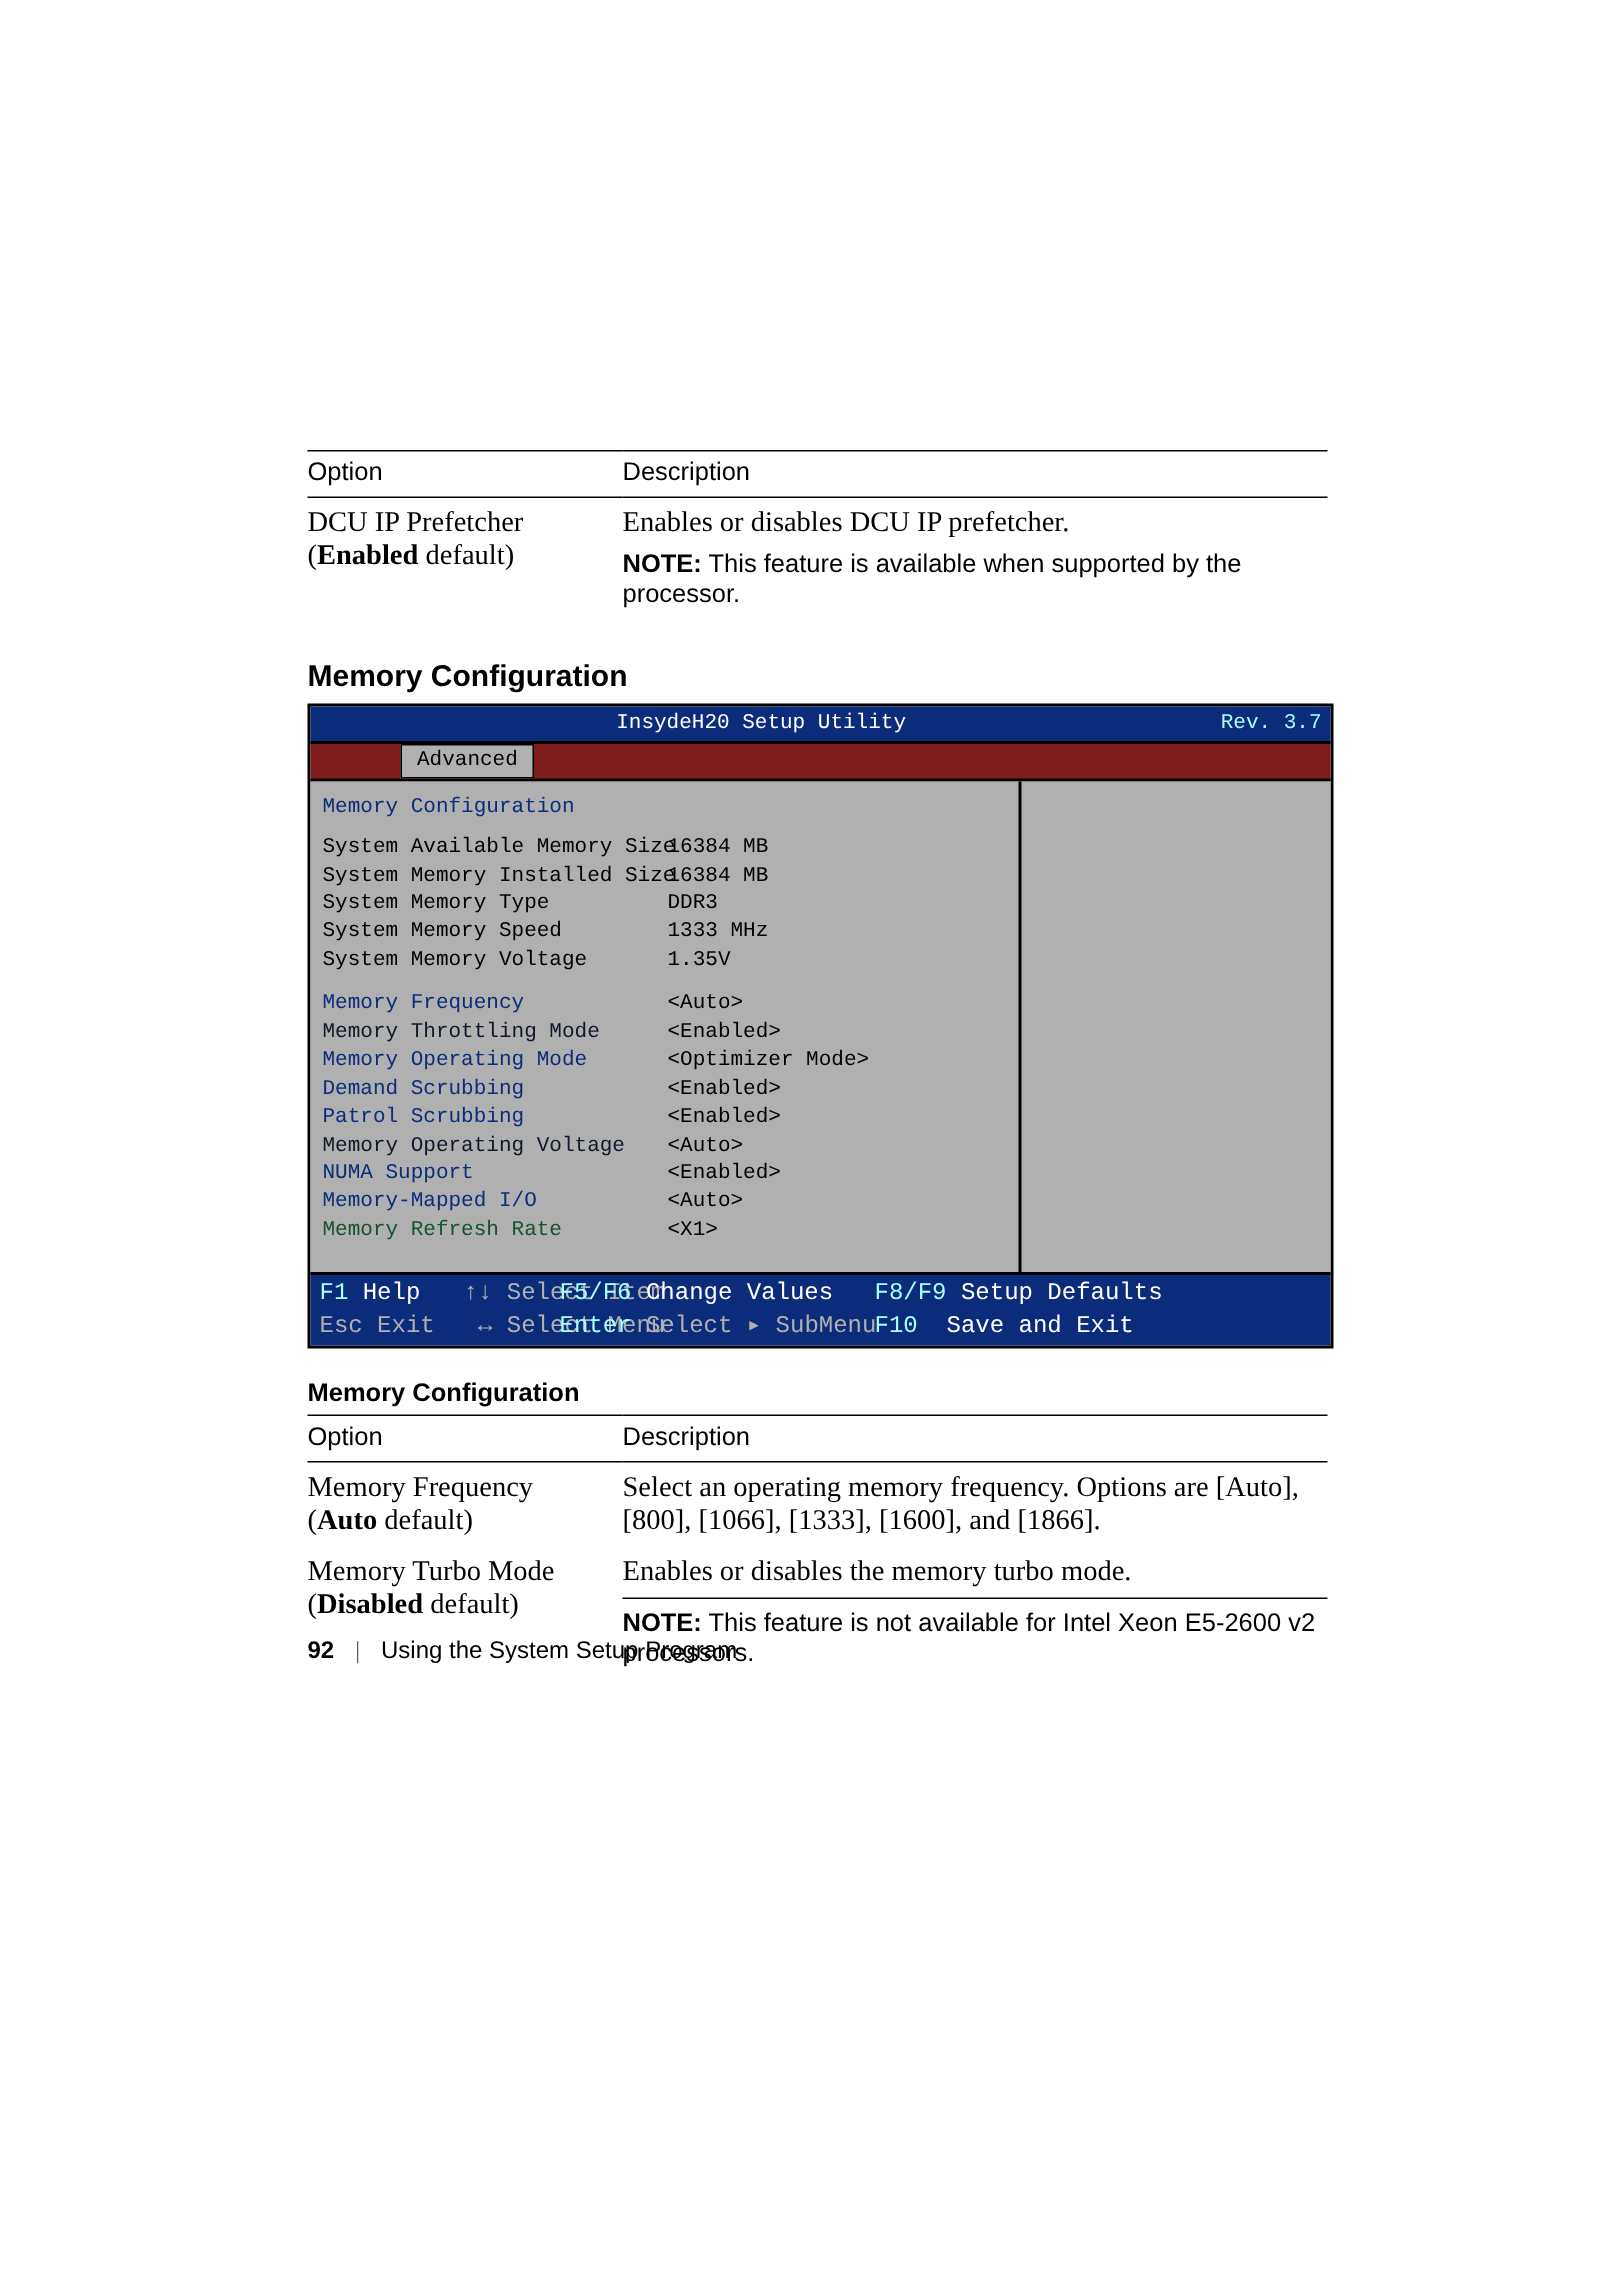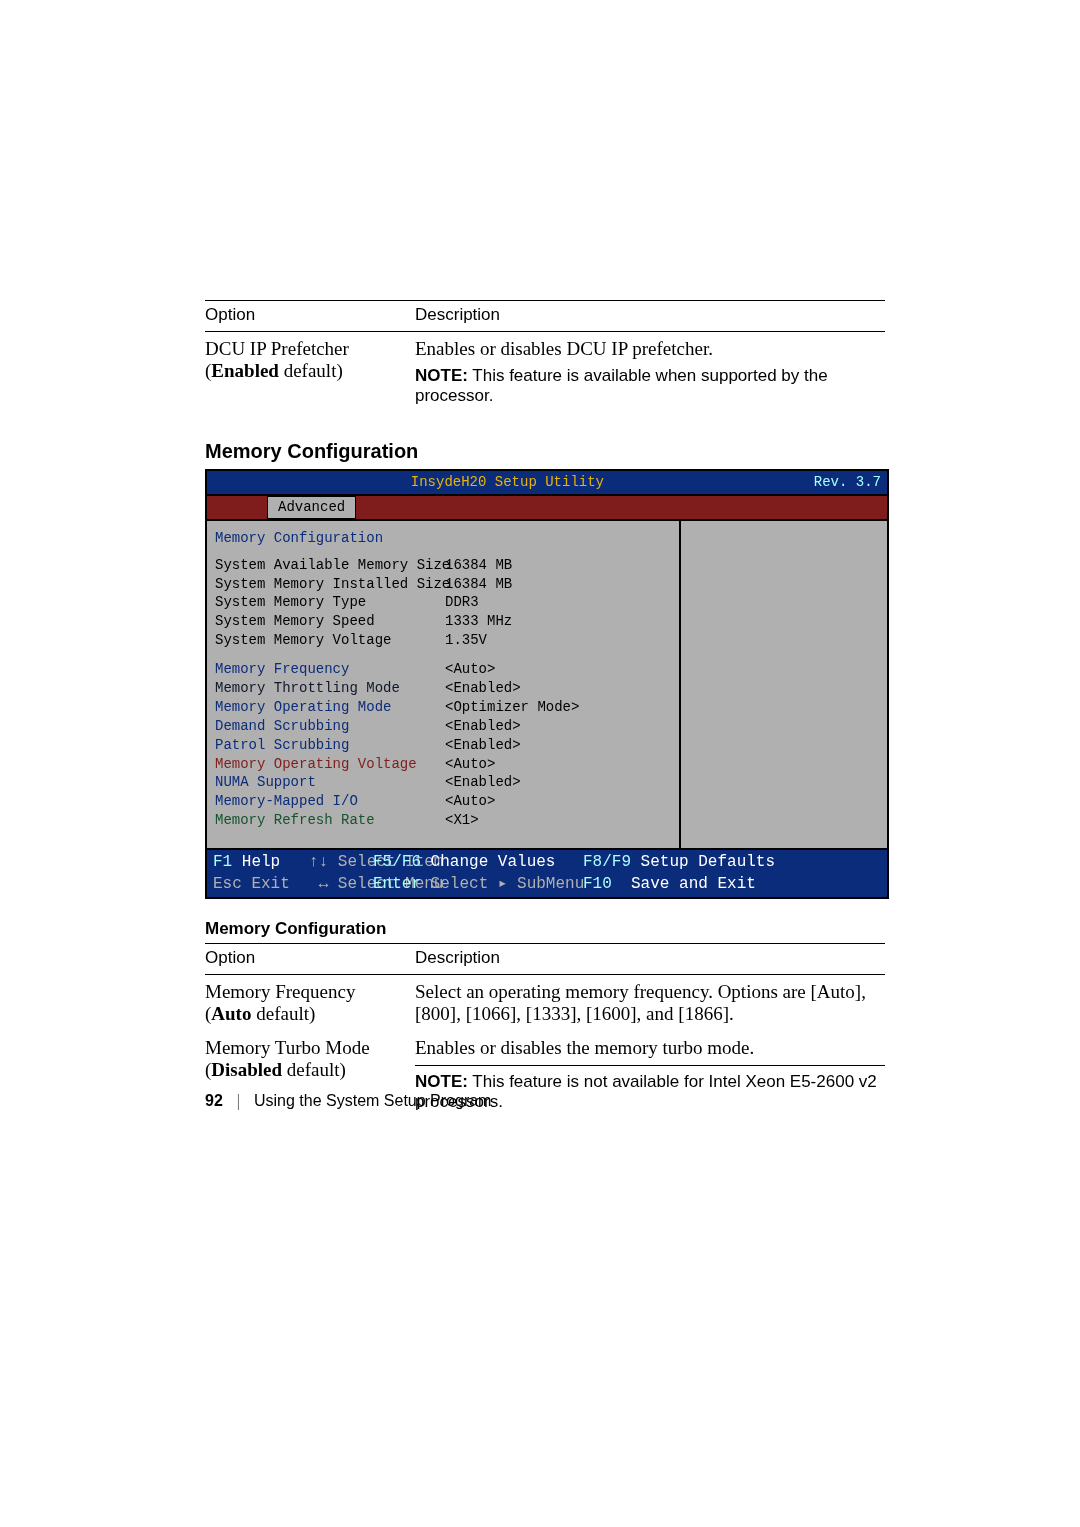--- a/index.html
+++ b/index.html
@@ -36,21 +36,21 @@
   
   .bios {
     width: 680px;
     border: 2px solid #000;
     font-family: "Courier New", monospace;
     font-size: 14px;
     line-height: 1.35;
   }
   .bios .titlebar { background: #0b2c7a; color: #fff; display: flex; border-bottom: 2px solid #000; }
   .bios .titlebar .spacer { flex: 1; }
-  .bios .titlebar .name { color: #eab308; padding: 2px 6px; }
+  .bios .titlebar .name { color: #ffffff; padding: 2px 6px; }
   .bios .titlebar .rev  { color: #a8ffff; padding: 2px 6px; }
   .bios .tabrow { background: #7f1d1d; color: #000; display: flex; border-bottom: 2px solid #000; }
   .bios .tab { background: #b0b0b0; color: #000; padding: 1px 10px; border: 1px solid #000; }
   .bios .body { display: flex; background: #b0b0b0; }
   .bios .left { flex: 1; padding: 8px 8px 18px 8px; border-right: 2px solid #000; min-height: 300px; }
   .bios .right { width: 190px; padding: 8px; }
   .bios .hdr { color: #0b2c7a; padding-bottom: 8px; }
   .kv { display: flex; }
   .kv .k { color: #bfeaff; width: 230px; white-space: pre; }
   .kv.dark .k { color: #000; }
@@ -147,21 +147,21 @@
             </div>
           <div class="kv">
               <span class="k" style="color:#0b2c7a;">Demand Scrubbing</span>
               <span class="v">&lt;Enabled&gt;</span>
             </div>
           <div class="kv">
               <span class="k" style="color:#0b2c7a;">Patrol Scrubbing</span>
               <span class="v">&lt;Enabled&gt;</span>
             </div>
           <div class="kv">
-              <span class="k" style="color:#7f1d1d;">Memory Operating Voltage</span>
+              <span class="k" style="color:#0f172a;">Memory Operating Voltage</span>
               <span class="v">&lt;Auto&gt;</span>
             </div>
           <div class="kv">
               <span class="k" style="color:#0b2c7a;">NUMA Support</span>
               <span class="v">&lt;Enabled&gt;</span>
             </div>
           <div class="kv">
               <span class="k" style="color:#0b2c7a;">Memory-Mapped I/O</span>
               <span class="v">&lt;Auto&gt;</span>
             </div>

